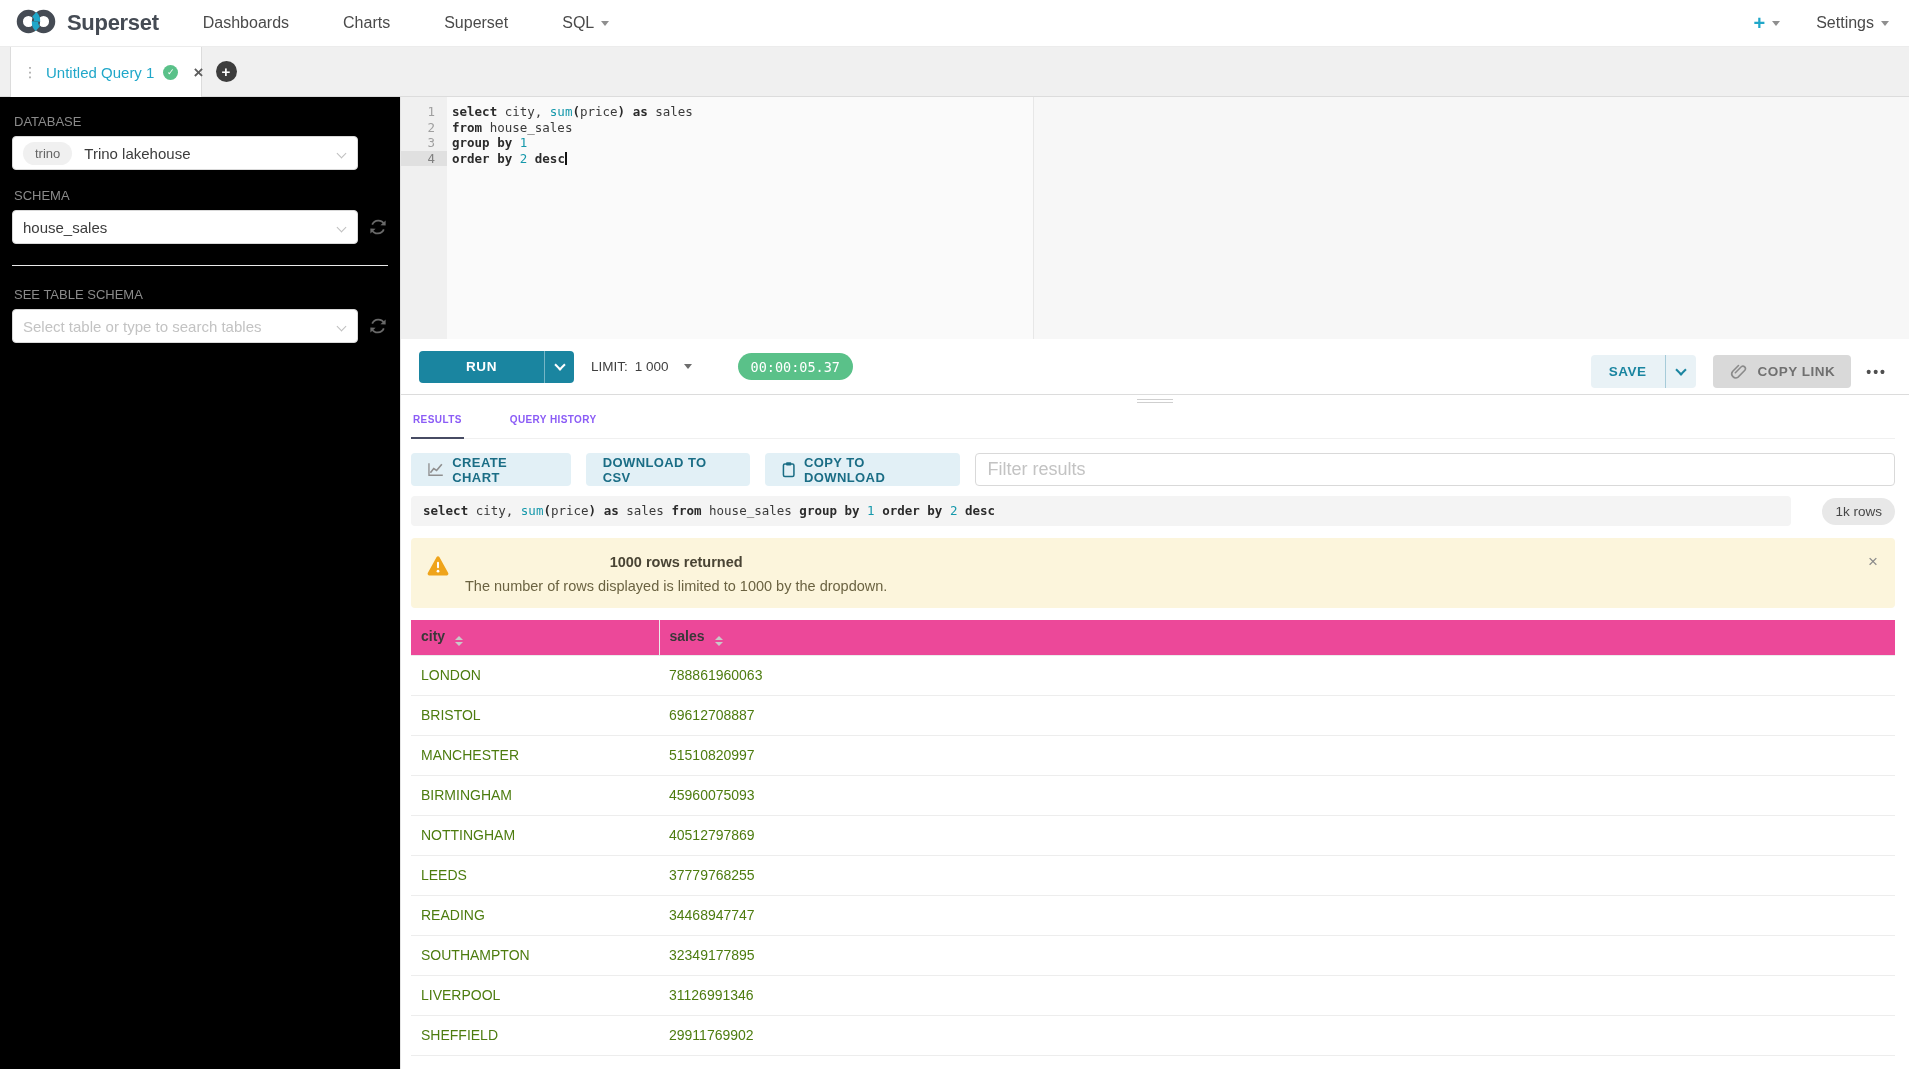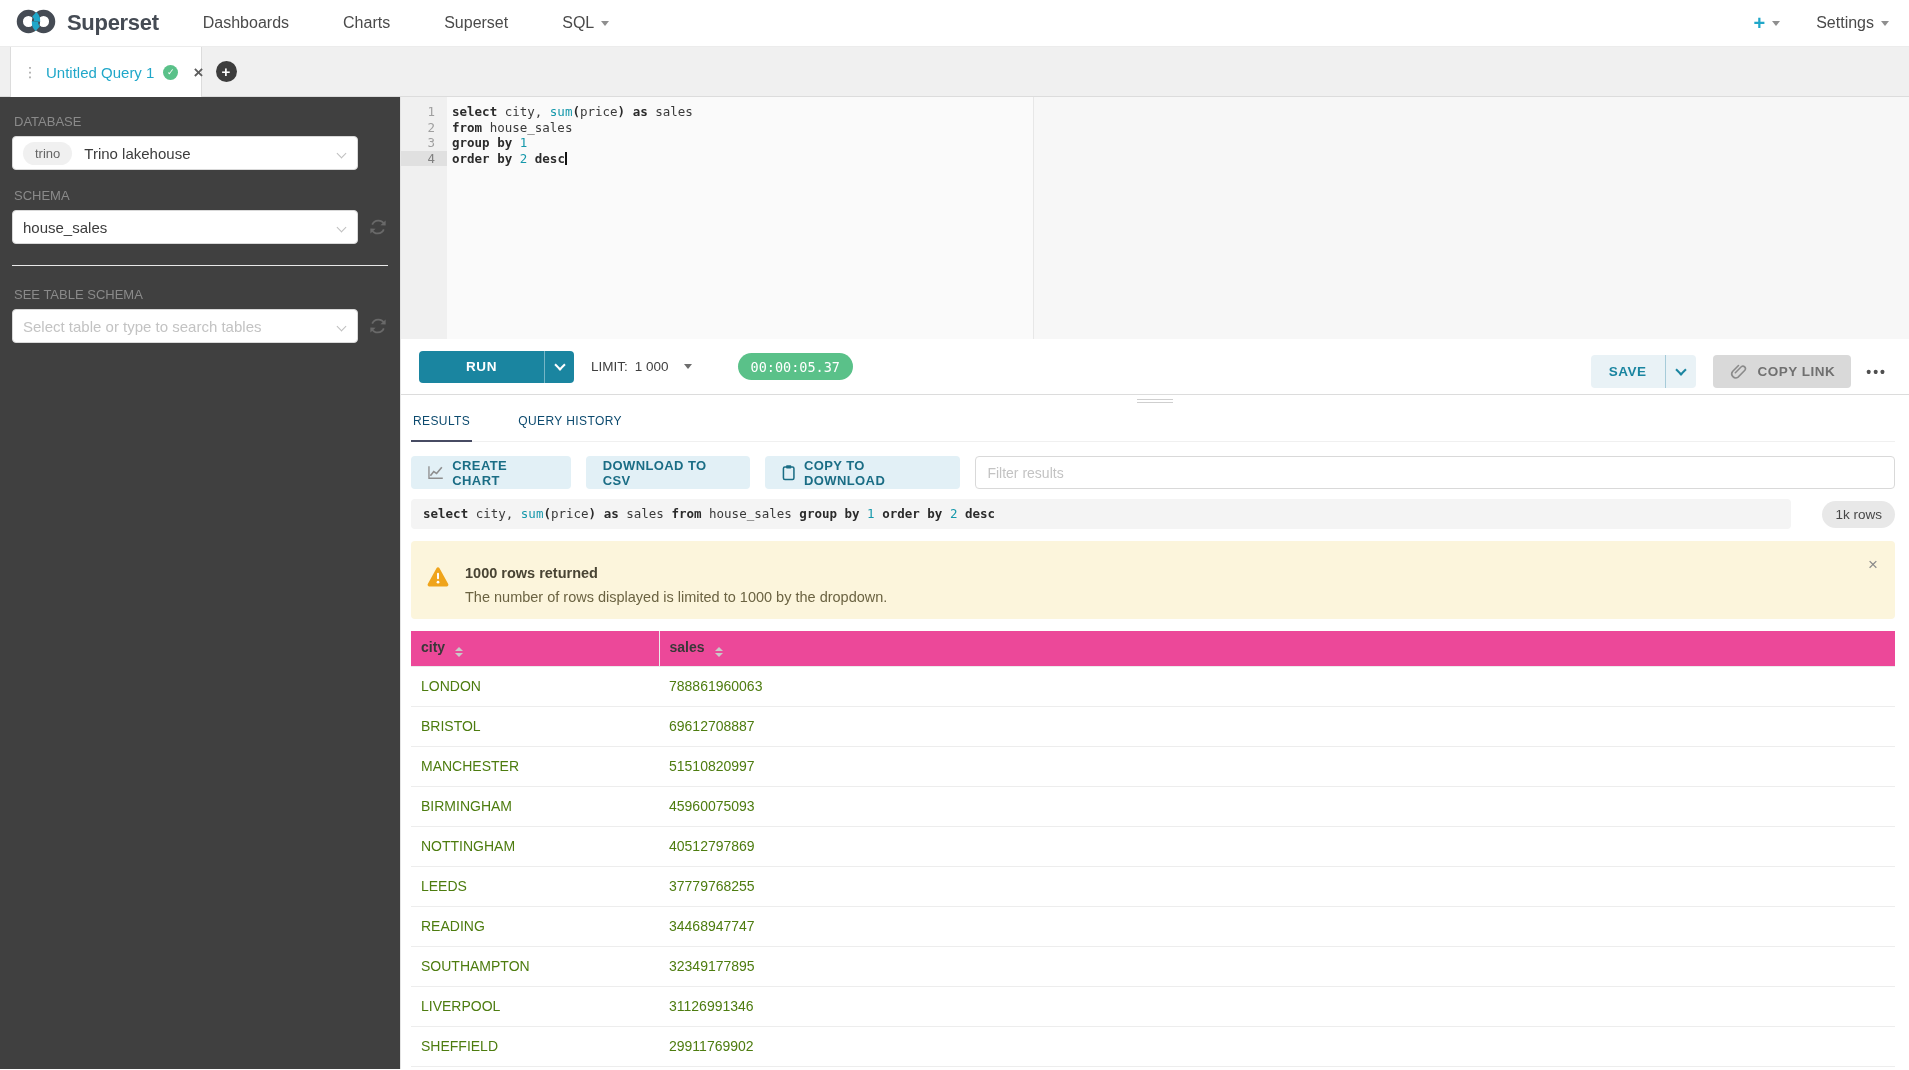--- a/index.html
+++ b/index.html
@@ -22,21 +22,21 @@
   .tabstrip { height:50px; background:#f0f0f0; border-bottom:1px solid #dcdcdc; display:flex; align-items:stretch; padding-left:10px; }
   .tab-active { background:#fff; width:192px; display:flex; align-items:center; gap:9px; padding:0 12px; border-left:1px solid #dcdcdc; border-right:1px solid #dcdcdc; margin-bottom:-1px; font-size:15px; }
   .tab-grip { color:#9a9a9a; font-size:14px; }
   .tab-title { color:#20a7c9; white-space:nowrap; }
   .check-circle { width:15px; height:15px; border-radius:50%; background:#5ac189; color:#fff; font-size:9px; display:flex; align-items:center; justify-content:center; flex:none; }
   .tab-close { color:#5d5d5d; font-size:17px; font-weight:bold; margin-left:6px; line-height:1; }
   .tab-add { width:48px; display:flex; align-items:center; justify-content:center; }
   .add-circle { width:21px; height:21px; border-radius:50%; background:#3d3d3d; color:#fff; font-size:15px; font-weight:bold; display:flex; align-items:center; justify-content:center; line-height:1; padding-bottom:1px; }
   
   .main { display:flex; height:972px; }
-  .sidebar { width:400px; flex:none; padding:17px 12px 8px 12px; background:#404040; }
+  .sidebar { width:400px; flex:none; padding:17px 12px 8px 12px; background:#000000; }
   .side-label { font-size:13px; color:#8a8a8a; margin:0 0 7px 2px; }
   .select-row { display:flex; align-items:center; }
   .selectbox { width:346px; height:34px; border:1px solid #d9d9d9; border-radius:4px; background:#fff; display:flex; align-items:center; padding:0 28px 0 10px; font-size:15px; color:#3c3c3c; position:relative; }
   .db-badge { background:#f0f0f0; border-radius:12px; padding:4px 12px; font-size:13px; color:#666; margin-right:12px; flex:none; }
   .sel-chevron { position:absolute; right:12px; top:13px; width:7px; height:7px; border-right:1.6px solid #bfbfbf; border-bottom:1.6px solid #bfbfbf; transform:rotate(45deg); }
   .placeholder-text { color:#c3c3c3; white-space:nowrap; overflow:hidden; }
   .refresh-btn { margin-left:10px; display:flex; align-items:center; }
   .gap16 { height:18px; }
   .side-divider { height:1px; background:#e9e9e9; margin:21px 0 21px 0; }
   
@@ -71,30 +71,30 @@
   .chev-teal { width:8px; height:8px; border-right:2px solid #1a85a0; border-bottom:2px solid #1a85a0; transform:rotate(45deg); margin-top:-4px; }
   .copylink-btn { margin-left:17px; height:33px; background:#d9d9d9; border-radius:4px; display:flex; align-items:center; gap:10px; padding:0 16px; color:#707070; font-weight:bold; font-size:13.5px; letter-spacing:0.5px; }
   .dots-btn { margin:0 6px 0 15px; color:#4f4f4f; font-size:14px; font-weight:bold; letter-spacing:2px; }
   
   .splitter { position:relative; border-top:1px solid #dcdcdc; height:9px; }
   .splitter-handle { position:absolute; left:50%; transform:translateX(-50%); top:2px; width:36px; }
   .splitter-handle div { border-top:1.5px solid #cfcfcf; margin-top:2px; }
   
   .results { padding:0 14px 0 10px; }
   .rtabs { display:flex; gap:44px; border-bottom:1px solid #f0f0f0; }
-  .rtab { font-size:12px; color:#0c4a6e; letter-spacing:0.4px; padding:11px 2px 12px; }
+  .rtab { font-size:10px; color:#8b5cf6; letter-spacing:0.4px; padding:11px 2px 12px;font-weight:bold; }
   .rtab.active { border-bottom:2px solid #474b63; margin-bottom:-1px; }
   .actions { display:flex; align-items:center; margin-top:14px; }
   .act-btn { height:33px; background:#e2f0f6; border-radius:4px; color:#1a6d85; font-weight:bold; font-size:13px; letter-spacing:0.4px; display:flex; align-items:center; gap:9px; padding:0 17px; margin-right:15px; }
-  .filter-input { margin-left:auto; width:960px; height:33px; border:1px solid #d9d9d9; border-radius:4px; padding:0 11px; font-size:14px; color:#333; font-family:"Liberation Sans", sans-serif; outline:none; }
+  .filter-input { margin-left:auto; width:960px; height:33px; border:1px solid #d9d9d9; border-radius:4px; padding:0 11px; font-size:18px; color:#333; font-family:"Liberation Sans", sans-serif; outline:none; }
   .filter-input::placeholder { color:#c3c3c3; }
   .preview-row { display:flex; align-items:center; margin-top:10px; }
   .preview-box { width:1380px; background:#f4f4f4; border-radius:4px; padding:7px 12px 8px; font-family:"DejaVu Sans Mono", monospace; font-size:12.5px; white-space:nowrap; overflow:hidden; }
   .rows-badge { margin-left:auto; background:#e8e8e8; border-radius:14px; padding:6px 13px; font-size:13.5px; color:#474747; white-space:nowrap; }
-  .banner { margin-top:12px; background:#fcf5dc; border-radius:4px; padding:24px 16px 14px; display:flex; position:relative; }
+  .banner { margin-top:12px; background:#fcf5dc; border-radius:4px; padding:16px 16px 14px; display:flex; position:relative;text-align:center; }
   .banner-icon { flex:none; margin-top:1px; }
   .banner-body { margin-left:16px; }
   .banner-title { font-size:14.5px; font-weight:bold; color:#494434; }
   .banner-msg { margin-top:8px; font-size:14.5px; color:#6b6342; }
   .banner-close { position:absolute; right:17px; top:15px; color:#8b8b8b; font-size:17px; line-height:1; }
   
   table.results-table { margin-top:12px; width:100%; border-collapse:collapse; font-size:14px; }
   .results-table th { background:#ec4899; text-align:left; font-weight:bold; color:#383838; height:35px; padding:0 0 0 10px; border-bottom:1px solid #ebebeb; }
   .results-table th:first-child { width:248px; border-right:1px solid #ebebeb; }
   .results-table td { height:40px; padding:0 0 0 10px; border-bottom:1px solid #ededed; color:#4d7c0f; }

